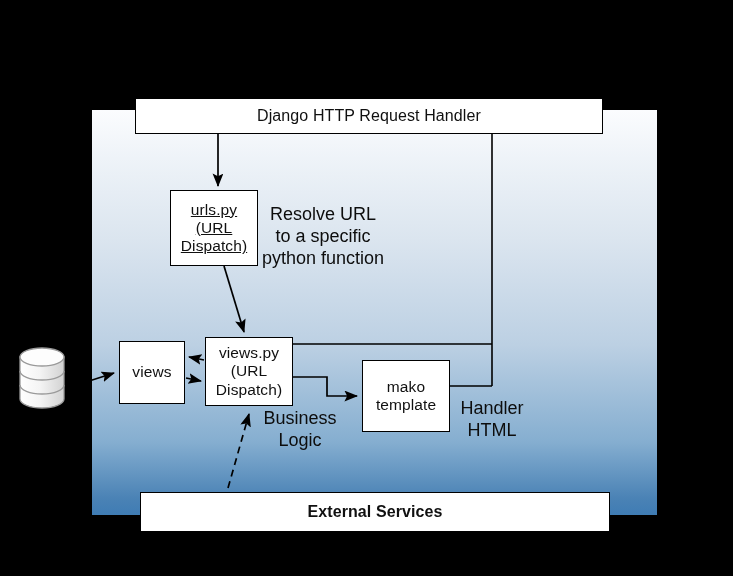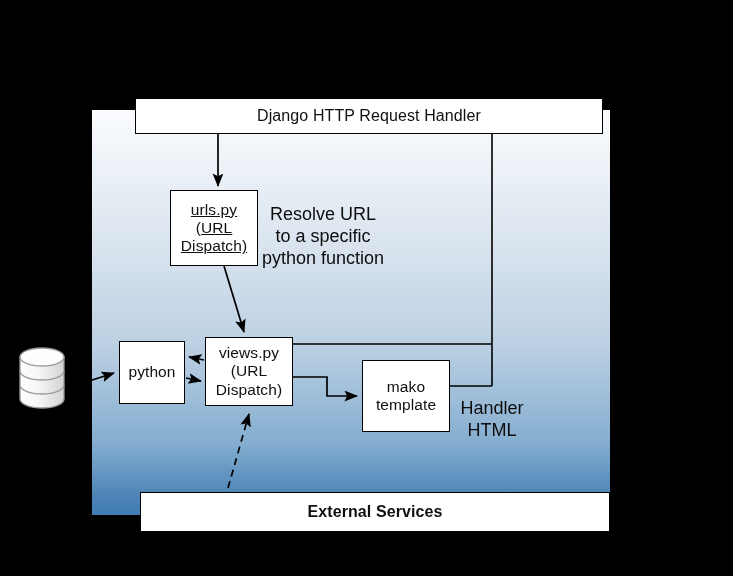--- a/index.html
+++ b/index.html
@@ -6,21 +6,21 @@
   html, body {
     margin: 0;
     padding: 0;
     background: #000000;
   }
   body {
     font-family: "Liberation Sans", sans-serif;
   }
   #stage {
     position: relative;
-    width: 610px;
+    width: 733px;
     height: 576px;
     background: #000000;
     overflow: hidden;
   }
   .panel {
     position: absolute;
     left: 92px;
     top: 110px;
     width: 565px;
     height: 405px;
@@ -181,33 +181,35 @@
 
   <div class="nodebox" id="views-box">
     <span class="lines">
       <span>views.py</span>
       <span>(URL</span>
       <span>Dispatch)</span>
     </span>
   </div>
 
   <div class="nodebox" id="models-box">
-    <span>python</span>
+    <span>views</span>
   </div>
 
   <div class="nodebox" id="mako-box">
     <span class="lines">
       <span>mako</span>
       <span>template</span>
     </span>
   </div>
 
   <div class="nodebox" id="external-box">
     <span>External Services</span>
   </div>
 
   <div class="freelabel" id="label-resolve">Resolve URL
 to a specific
 python function</div>
+  <div class="freelabel" id="label-business">Business
+Logic</div>
   <div class="freelabel" id="label-render">Handler
 HTML</div>
 
 </div>
 
 </body></html>

